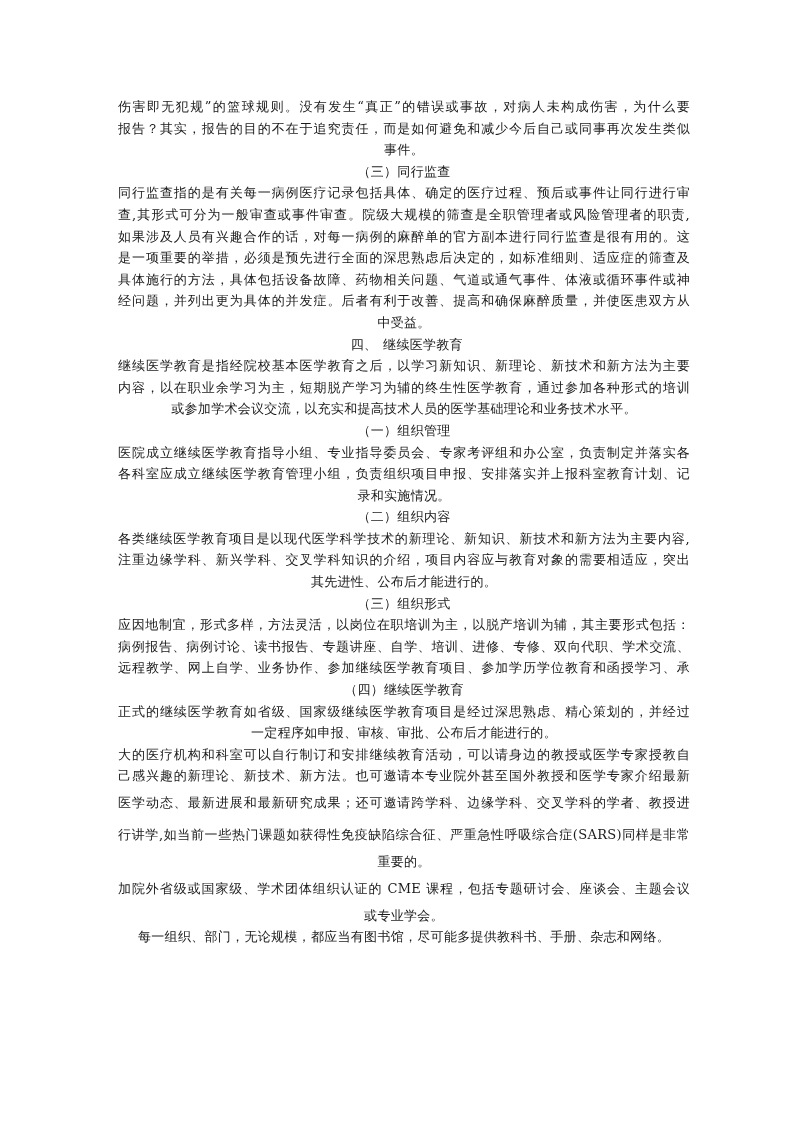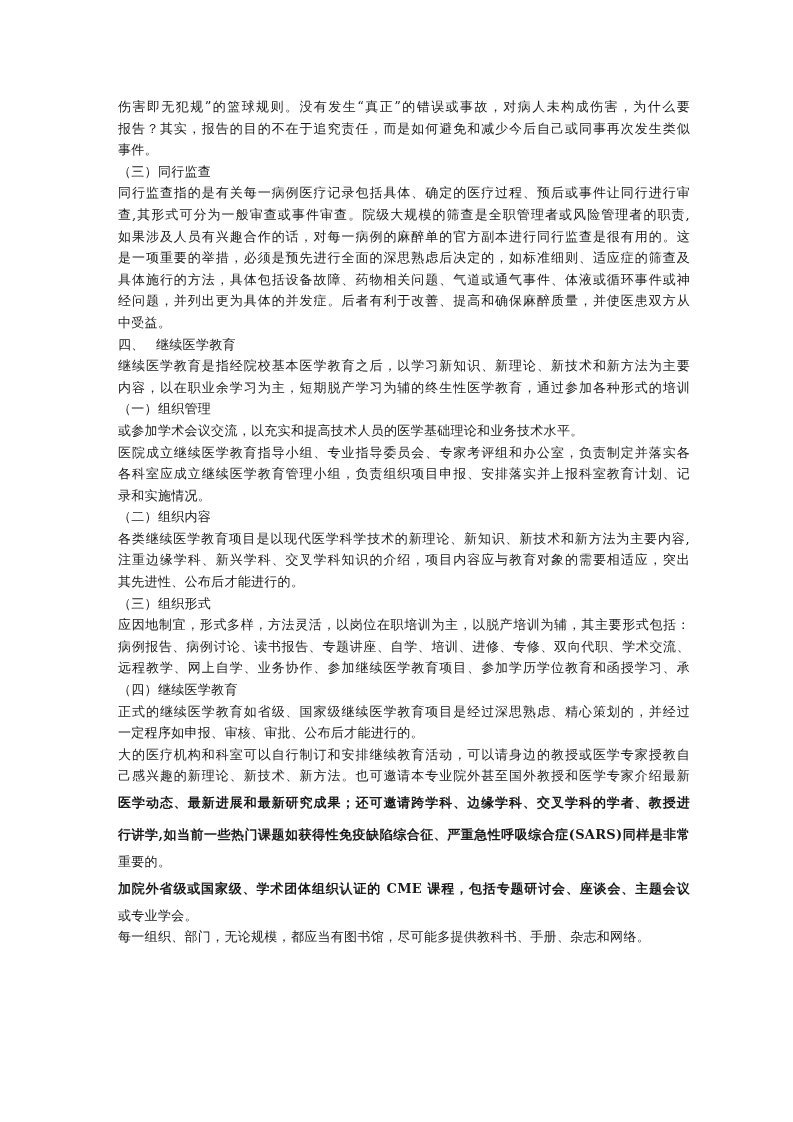--- a/index.html
+++ b/index.html
@@ -20,25 +20,25 @@
       left: 118px;
       top: 96px;
       width: 572px;
     }
     .line {
       font-size: 13px;
       line-height: 21.6px;
       height: 21.6px;
       white-space: nowrap;
       letter-spacing: 0.3px;
+      text-align: center;
     }
     .line.wide {
       height: 32px;
       line-height: 32px;
-      font-weight: bold;
     }
     .heading-main .num {
       display: inline-block;
       width: 38px;
     }
     .just {
       text-align: justify;
       text-align-last: justify;
       width: 572px;
     }
@@ -59,22 +59,22 @@
       <div class="line just">具体施行的方法，具体包括设备故障、药物相关问题、气道或通气事件、体液或循环事件或神</div>
       <div class="line just">经问题，并列出更为具体的并发症。后者有利于改善、提高和确保麻醉质量，并使医患双方从</div>
       <div class="line">中受益。</div>
     </div>
   <div class="line heading-main">
     <span class="num">四、</span><span>继续医学教育</span>
   </div>
   <div id="block2">
       <div class="line just">继续医学教育是指经院校基本医学教育之后，以学习新知识、新理论、新技术和新方法为主要</div>
       <div class="line just">内容，以在职业余学习为主，短期脱产学习为辅的终生性医学教育，通过参加各种形式的培训</div>
+      <div class="line">或参加学术会议交流，以充实和提高技术人员的医学基础理论和业务技术水平。</div>
       <div class="line">（一）组织管理</div>
-      <div class="line">或参加学术会议交流，以充实和提高技术人员的医学基础理论和业务技术水平。</div>
       <div class="line just">医院成立继续医学教育指导小组、专业指导委员会、专家考评组和办公室，负责制定并落实各</div>
       <div class="line just">各科室应成立继续医学教育管理小组，负责组织项目申报、安排落实并上报科室教育计划、记</div>
       <div class="line">录和实施情况。</div>
       <div class="line">（二）组织内容</div>
       <div class="line just">各类继续医学教育项目是以现代医学科学技术的新理论、新知识、新技术和新方法为主要内容,</div>
       <div class="line just">注重边缘学科、新兴学科、交叉学科知识的介绍，项目内容应与教育对象的需要相适应，突出</div>
       <div class="line">其先进性、公布后才能进行的。</div>
       <div class="line">（三）组织形式</div>
       <div class="line just">应因地制宜，形式多样，方法灵活，以岗位在职培训为主，以脱产培训为辅，其主要形式包括：</div>
       <div class="line just">病例报告、病例讨论、读书报告、专题讲座、自学、培训、进修、专修、双向代职、学术交流、</div>

